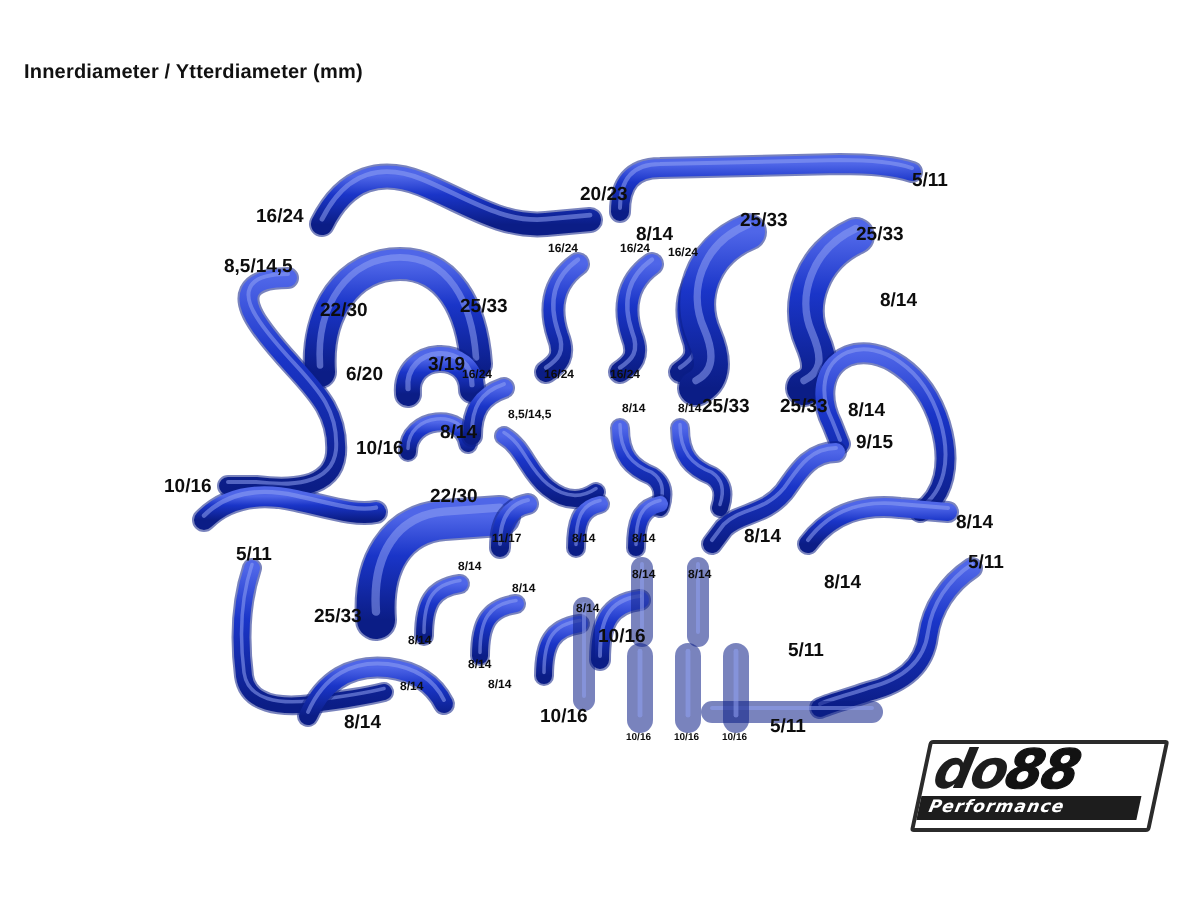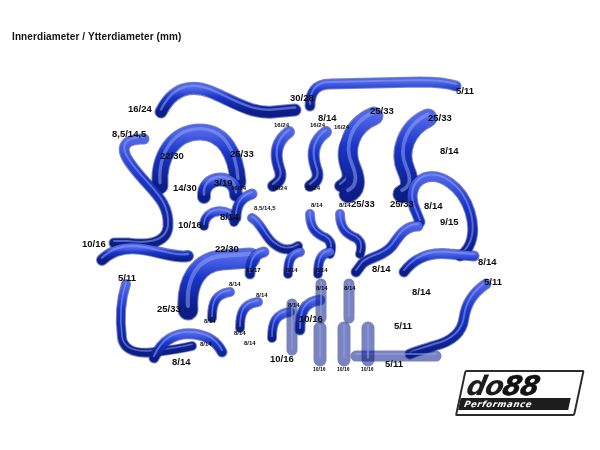--- a/index.html
+++ b/index.html
@@ -590,44 +590,44 @@
           </defs>
           <path d="M 24 4 C 12 8, 8 16, 8 28" fill="none" stroke="#0b1d86" stroke-width="11" stroke-linecap="round" stroke-linejoin="round" opacity="0.55"></path>
           <path d="M 24 4 C 12 8, 8 16, 8 28" fill="none" stroke="url(#g36)" stroke-width="9" stroke-linecap="round" stroke-linejoin="round"></path>
           <path d="M 24 4 C 12 8, 8 16, 8 28" fill="none" stroke="#8fa0f2" stroke-width="1.98" stroke-linecap="round" stroke-linejoin="round" opacity="0.55" transform="translate(0,-1.98)"></path>
         </svg>
       </div>
     </div>
 
   <div id="label-layer">
       <div class="lbl big" style="left: 128px; top: 103px;">16/24</div>
-      <div class="lbl big" style="left: 290px; top: 92px;">30/28</div>
+      <div class="lbl big" style="left: 290px; top: 92px;">20/23</div>
       <div class="lbl big" style="left: 456px; top: 85px;">5/11</div>
       <div class="lbl big" style="left: 112px; top: 128px;">8,5/14,5</div>
       <div class="lbl big" style="left: 160px; top: 150px;">22/30</div>
       <div class="lbl big" style="left: 230px; top: 148px;">25/33</div>
       <div class="lbl big" style="left: 318px; top: 112px;">8/14</div>
       <div class="lbl big" style="left: 370px; top: 105px;">25/33</div>
       <div class="lbl big" style="left: 428px; top: 112px;">25/33</div>
       <div class="lbl big" style="left: 440px; top: 145px;">8/14</div>
-      <div class="lbl big" style="left: 173px; top: 182px;">14/30</div>
+      <div class="lbl big" style="left: 173px; top: 182px;">6/20</div>
       <div class="lbl big" style="left: 214px; top: 177px;">3/19</div>
       <div class="lbl small" style="left: 274px; top: 122px;">16/24</div>
       <div class="lbl small" style="left: 310px; top: 122px;">16/24</div>
       <div class="lbl small" style="left: 334px; top: 124px;">16/24</div>
       <div class="lbl small" style="left: 231px; top: 185px;">16/24</div>
       <div class="lbl small" style="left: 272px; top: 185px;">16/24</div>
       <div class="lbl small" style="left: 305px; top: 185px;">16/24</div>
       <div class="lbl small" style="left: 254px; top: 205px;">8,5/14,5</div>
       <div class="lbl small" style="left: 311px; top: 202px;">8/14</div>
       <div class="lbl small" style="left: 339px; top: 202px;">8/14</div>
       <div class="lbl big" style="left: 351px; top: 198px;">25/33</div>
       <div class="lbl big" style="left: 390px; top: 198px;">25/33</div>
       <div class="lbl big" style="left: 424px; top: 200px;">8/14</div>
-      <div class="lbl big" style="left: 428px; top: 216px; margin-left: 12px;">9/15</div>
+      <div class="lbl big" style="left: 428px; top: 216px;">9/15</div>
       <div class="lbl big" style="left: 220px; top: 211px;">8/14</div>
       <div class="lbl big" style="left: 178px; top: 219px;">10/16</div>
       <div class="lbl big" style="left: 82px; top: 238px;">10/16</div>
       <div class="lbl big" style="left: 215px; top: 243px;">22/30</div>
       <div class="lbl small" style="left: 246px; top: 267px;">11/17</div>
       <div class="lbl small" style="left: 286px; top: 267px;">8/14</div>
       <div class="lbl small" style="left: 316px; top: 267px;">8/14</div>
       <div class="lbl big" style="left: 372px; top: 263px;">8/14</div>
       <div class="lbl big" style="left: 478px; top: 256px;">8/14</div>
       <div class="lbl big" style="left: 118px; top: 272px;">5/11</div>

